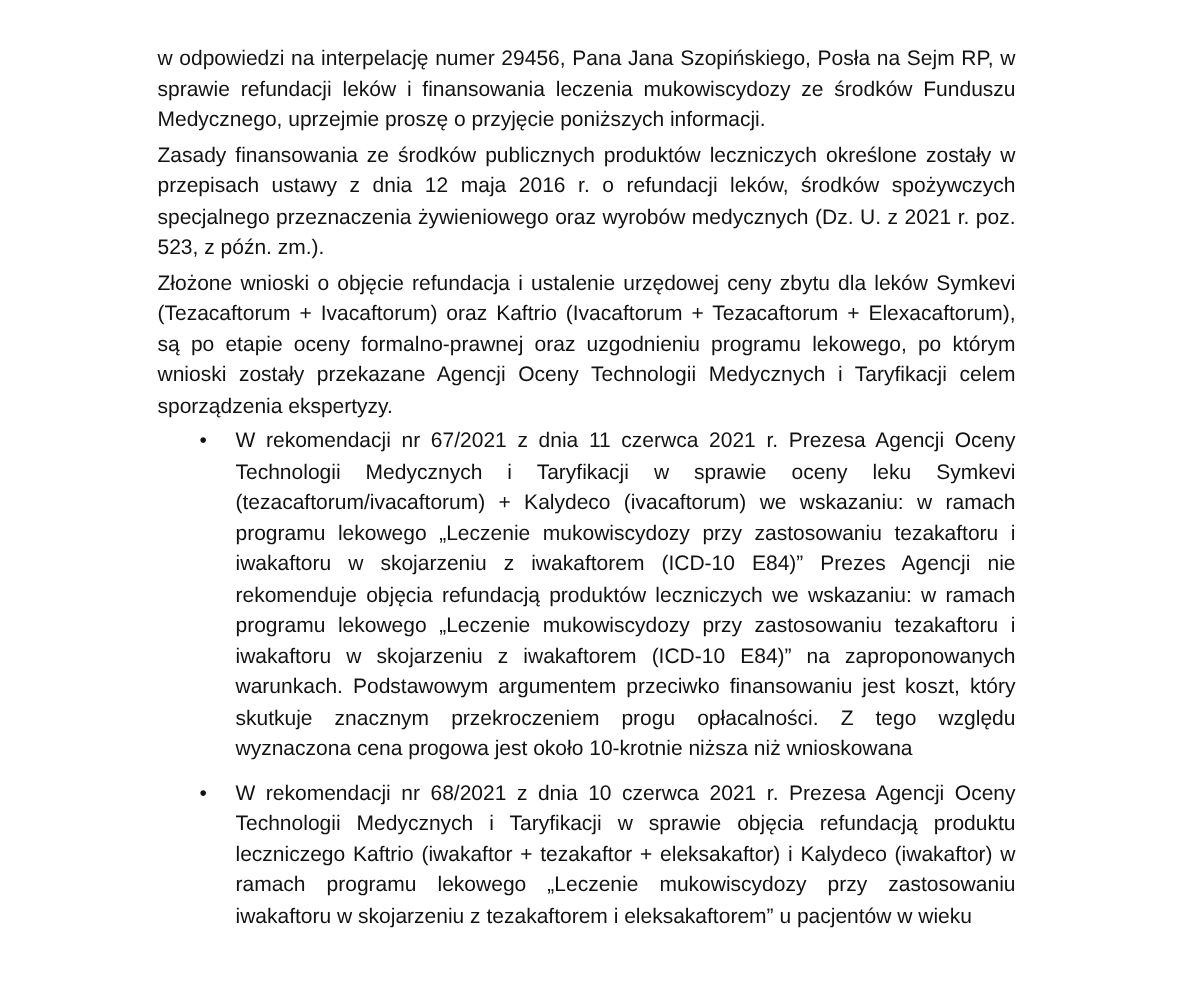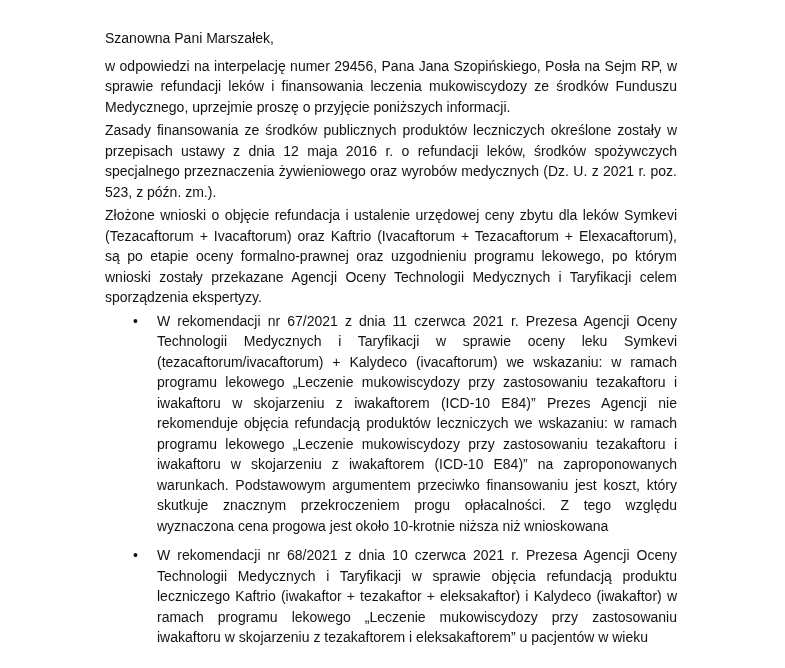--- a/index.html
+++ b/index.html
@@ -49,21 +49,20 @@
     top: 0;
     text-align: left;
   }
 </style>
 </head>
 <body>
 
 <div class="page">
   <div class="doc">
 
-    <p class="salutation">Szanowna Pani Marszałek,</p>
 
     <p class="para">w odpowiedzi na interpelację numer 29456, Pana Jana Szopińskiego, Posła na Sejm RP, w sprawie refundacji leków i finansowania leczenia mukowiscydozy ze środków Funduszu Medycznego, uprzejmie proszę o przyjęcie poniższych informacji.</p>
 
     <p class="para">Zasady finansowania ze środków publicznych produktów leczniczych określone zostały w przepisach ustawy z dnia 12 maja 2016 r. o refundacji leków, środków spożywczych specjalnego przeznaczenia żywieniowego oraz wyrobów medycznych (Dz. U. z 2021 r. poz. 523, z późn. zm.).</p>
 
     <p class="para">Złożone wnioski o objęcie refundacja i ustalenie urzędowej ceny zbytu dla leków Symkevi (Tezacaftorum + Ivacaftorum) oraz Kaftrio (Ivacaftorum + Tezacaftorum + Elexacaftorum), są po etapie oceny formalno-prawnej oraz uzgodnieniu programu lekowego, po którym wnioski zostały przekazane Agencji Oceny Technologii Medycznych i Taryfikacji celem sporządzenia ekspertyzy.</p>
 
     <ul class="bullets">
       <li class="bullet">
         <span class="marker">•</span>

